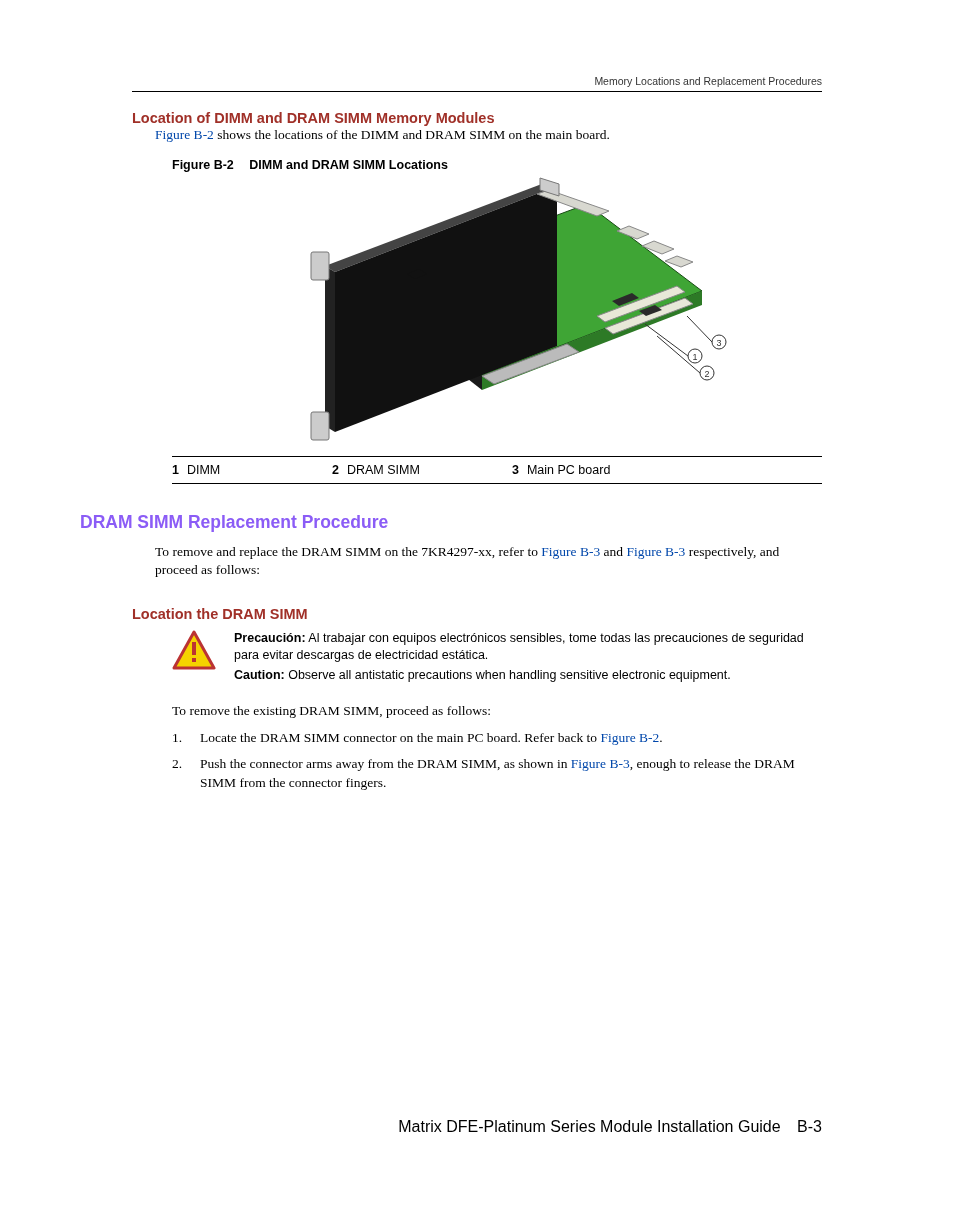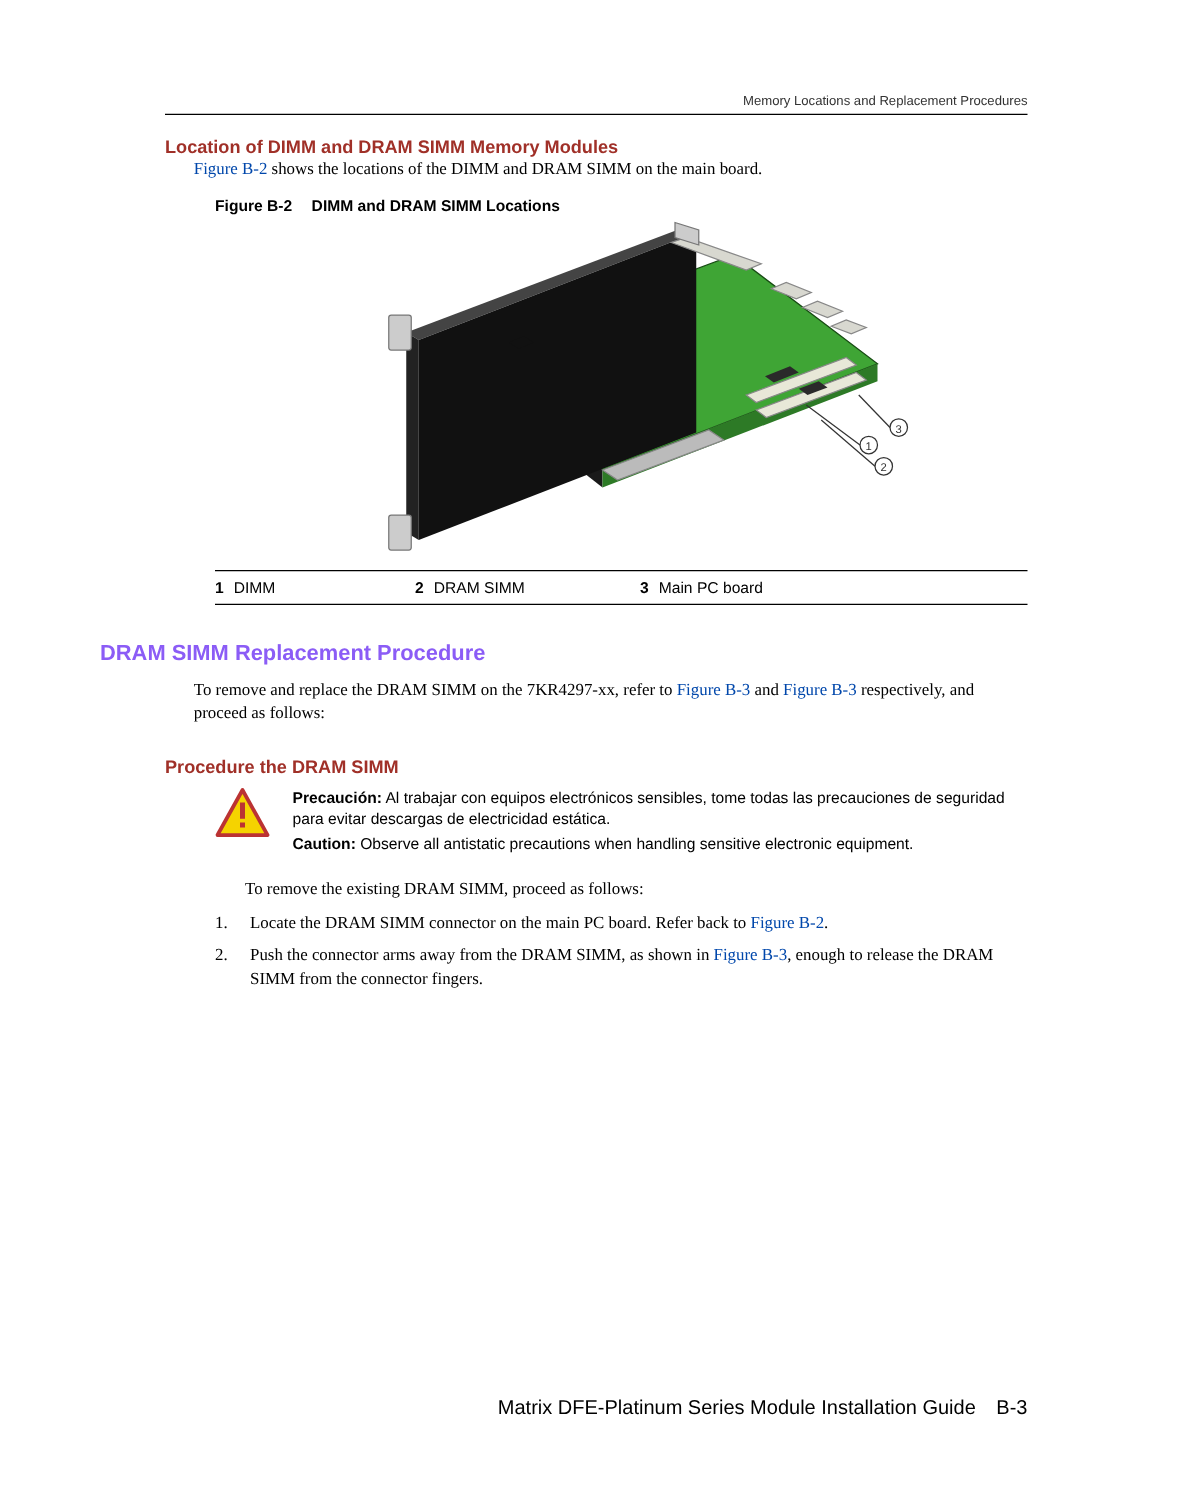--- a/index.html
+++ b/index.html
@@ -205,39 +205,39 @@
         <span>Main PC board</span>
       </div>
     </div>
   </div>
 
   <h2 class="h2">DRAM SIMM Replacement Procedure</h2>
   <p class="body-text">
     <span>To remove and replace the DRAM SIMM on the 7KR4297-xx, refer to </span><span class="link">Figure B-3</span><span> and </span><span class="link">Figure B-3</span><span> respectively, and proceed as follows:</span>
   </p>
 
-  <h3 class="h3 removing">Procedure the DRAM SIMM</h3>
+  <h3 class="h3 removing">Location the DRAM SIMM</h3>
 
   <div class="caution-block">
     <svg width="44" height="40">
       <polygon points="22,2 42,38 2,38" fill="#f5d300" stroke="#b33" stroke-width="3" stroke-linejoin="round"></polygon>
       <rect x="20" y="12" width="4" height="13" fill="#b33"></rect>
       <rect x="20" y="28" width="4" height="4" fill="#b33"></rect>
     </svg>
     <div class="caution-text">
       <p>
         <span class="caution-label">Precaución:</span><span> Al trabajar con equipos electrónicos sensibles, tome todas las precauciones de seguridad para evitar descargas  de electricidad estática.</span>
       </p>
       <p>
         <span class="caution-label">Caution:</span><span> Observe all antistatic precautions when handling sensitive electronic equipment.</span>
       </p>
     </div>
   </div>
 
-  <p class="body-text" style="margin-left:64px">To remove the existing DRAM SIMM, proceed as follows:</p>
+  <p class="body-text" style="margin-left:40px">To remove the existing DRAM SIMM, proceed as follows:</p>
 
   <div class="step-list">
     <div class="step">
       <div class="step-num">1.</div>
       <div class="step-body">
         <span>Locate the DRAM SIMM connector on the main PC board. Refer back to </span><span class="link">Figure B-2</span><span>.</span>
       </div>
     </div>
     <div class="step">
       <div class="step-num">2.</div>

